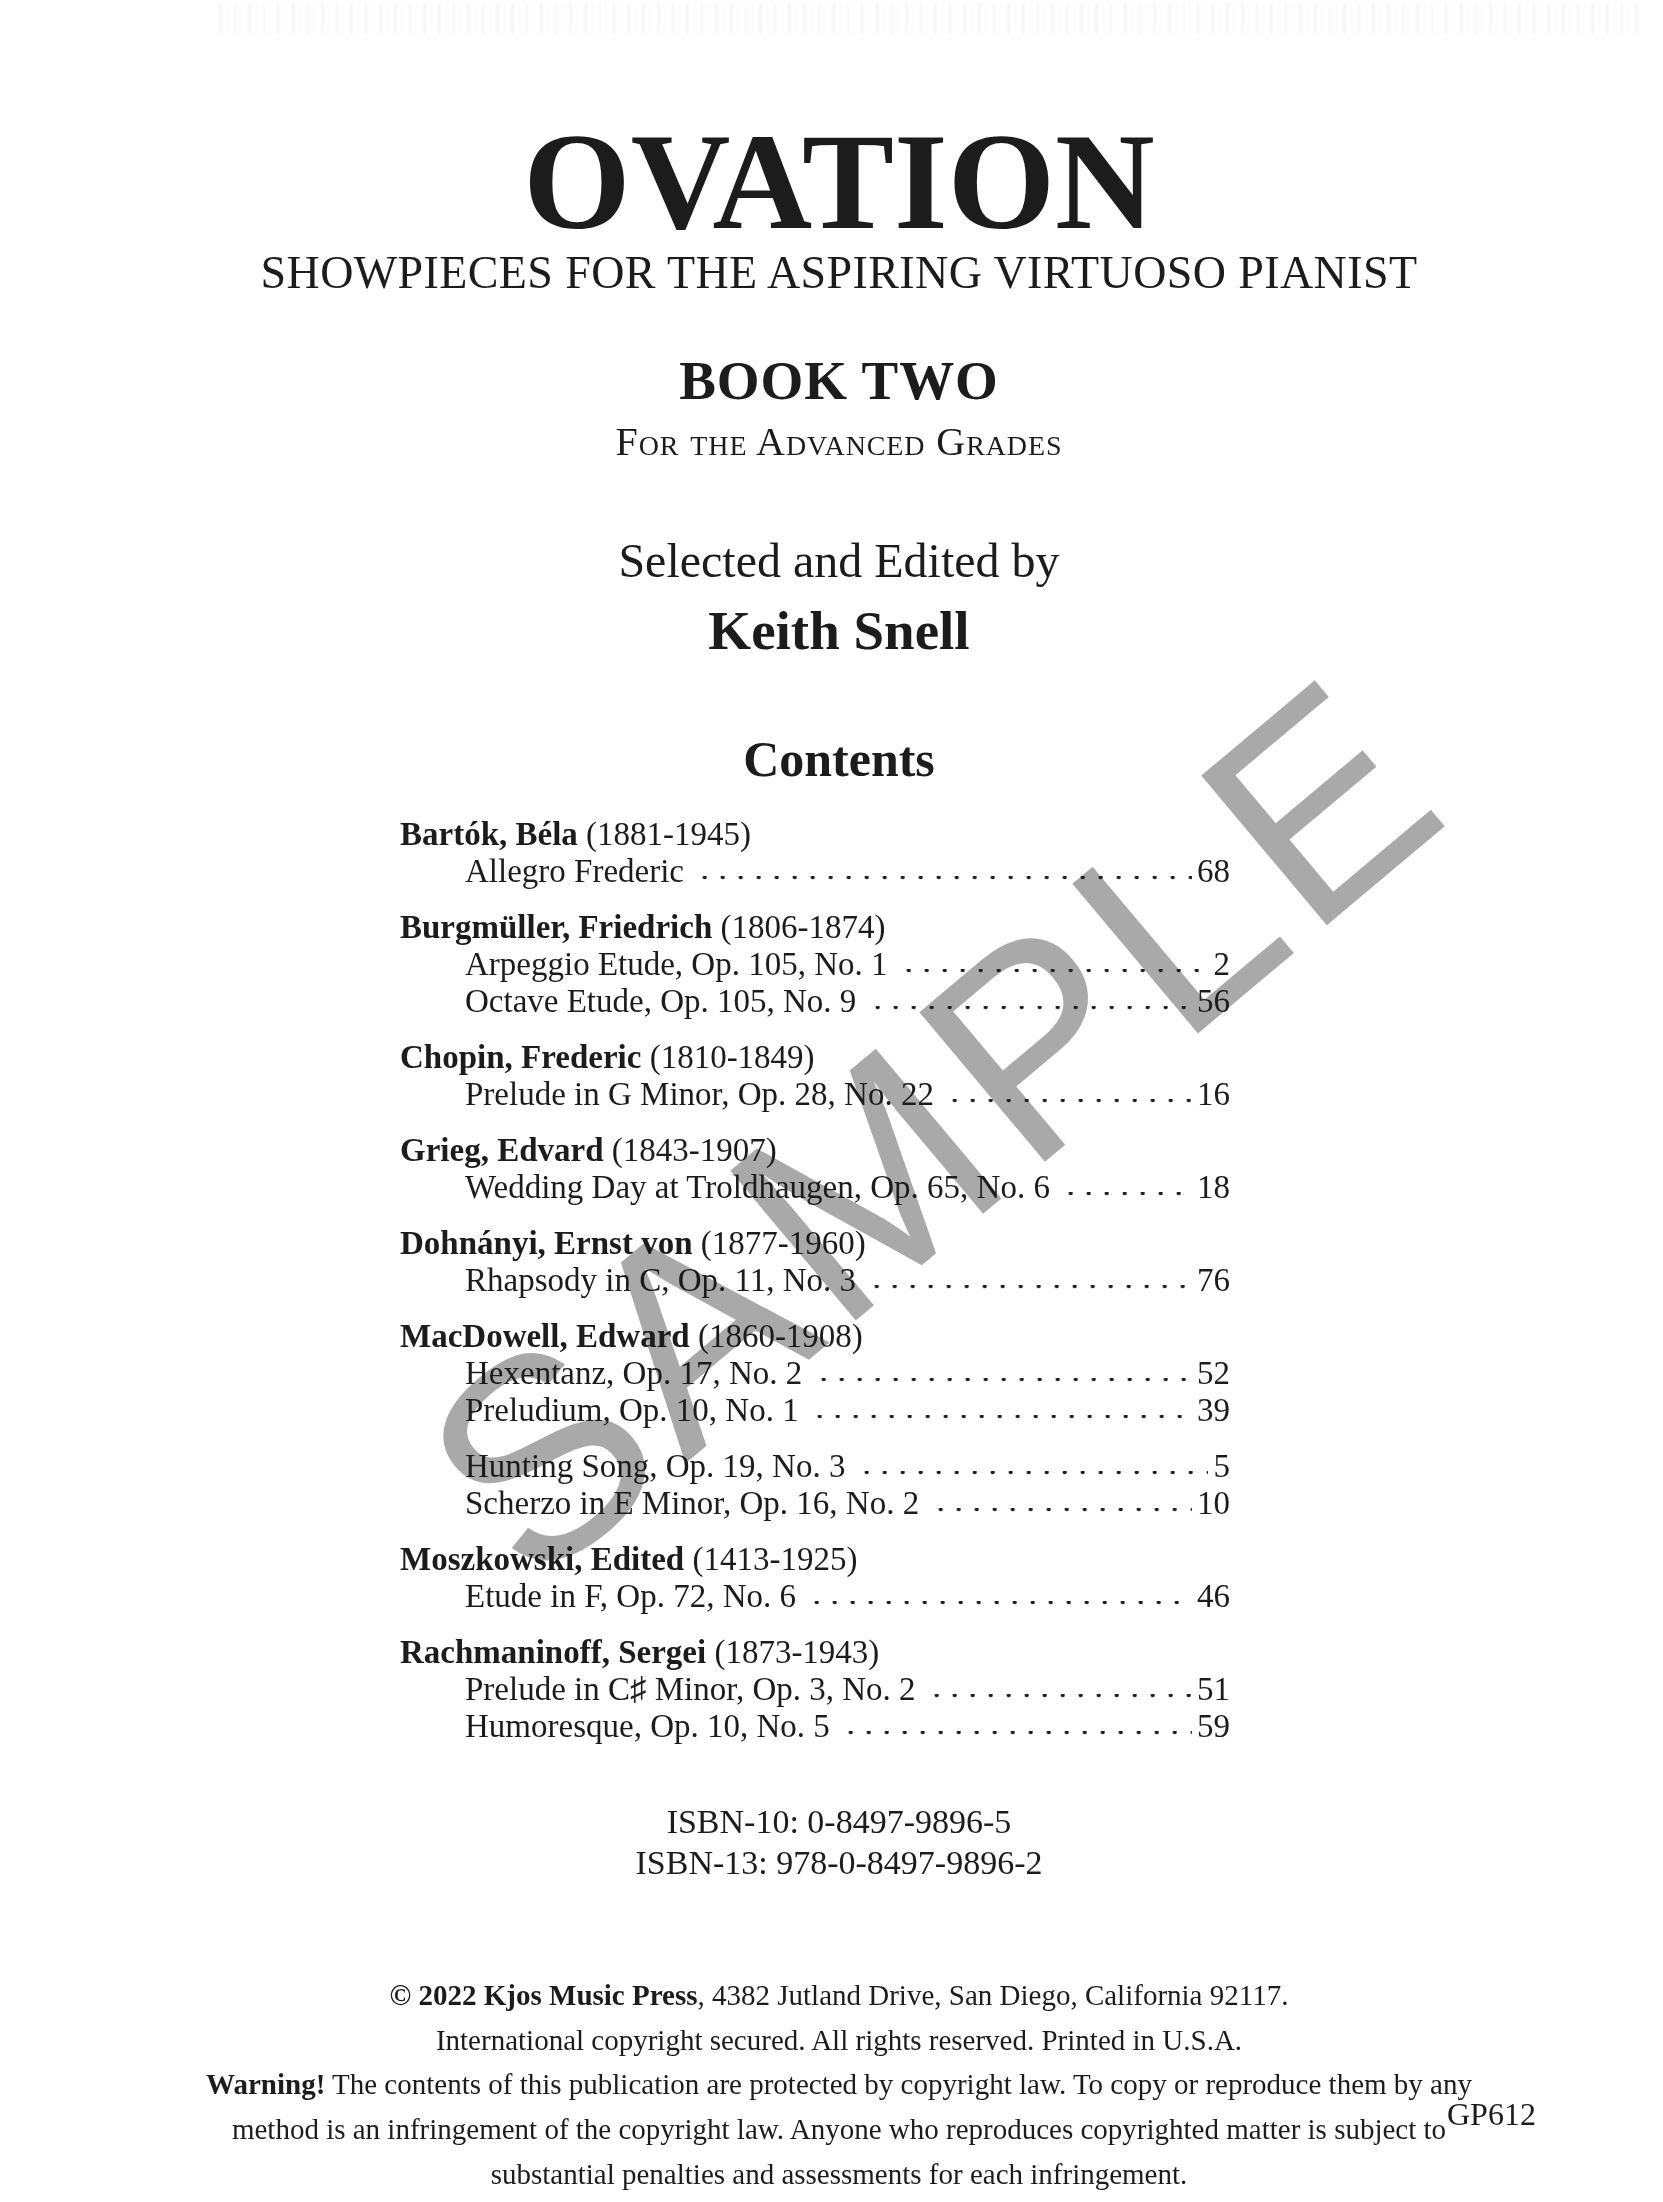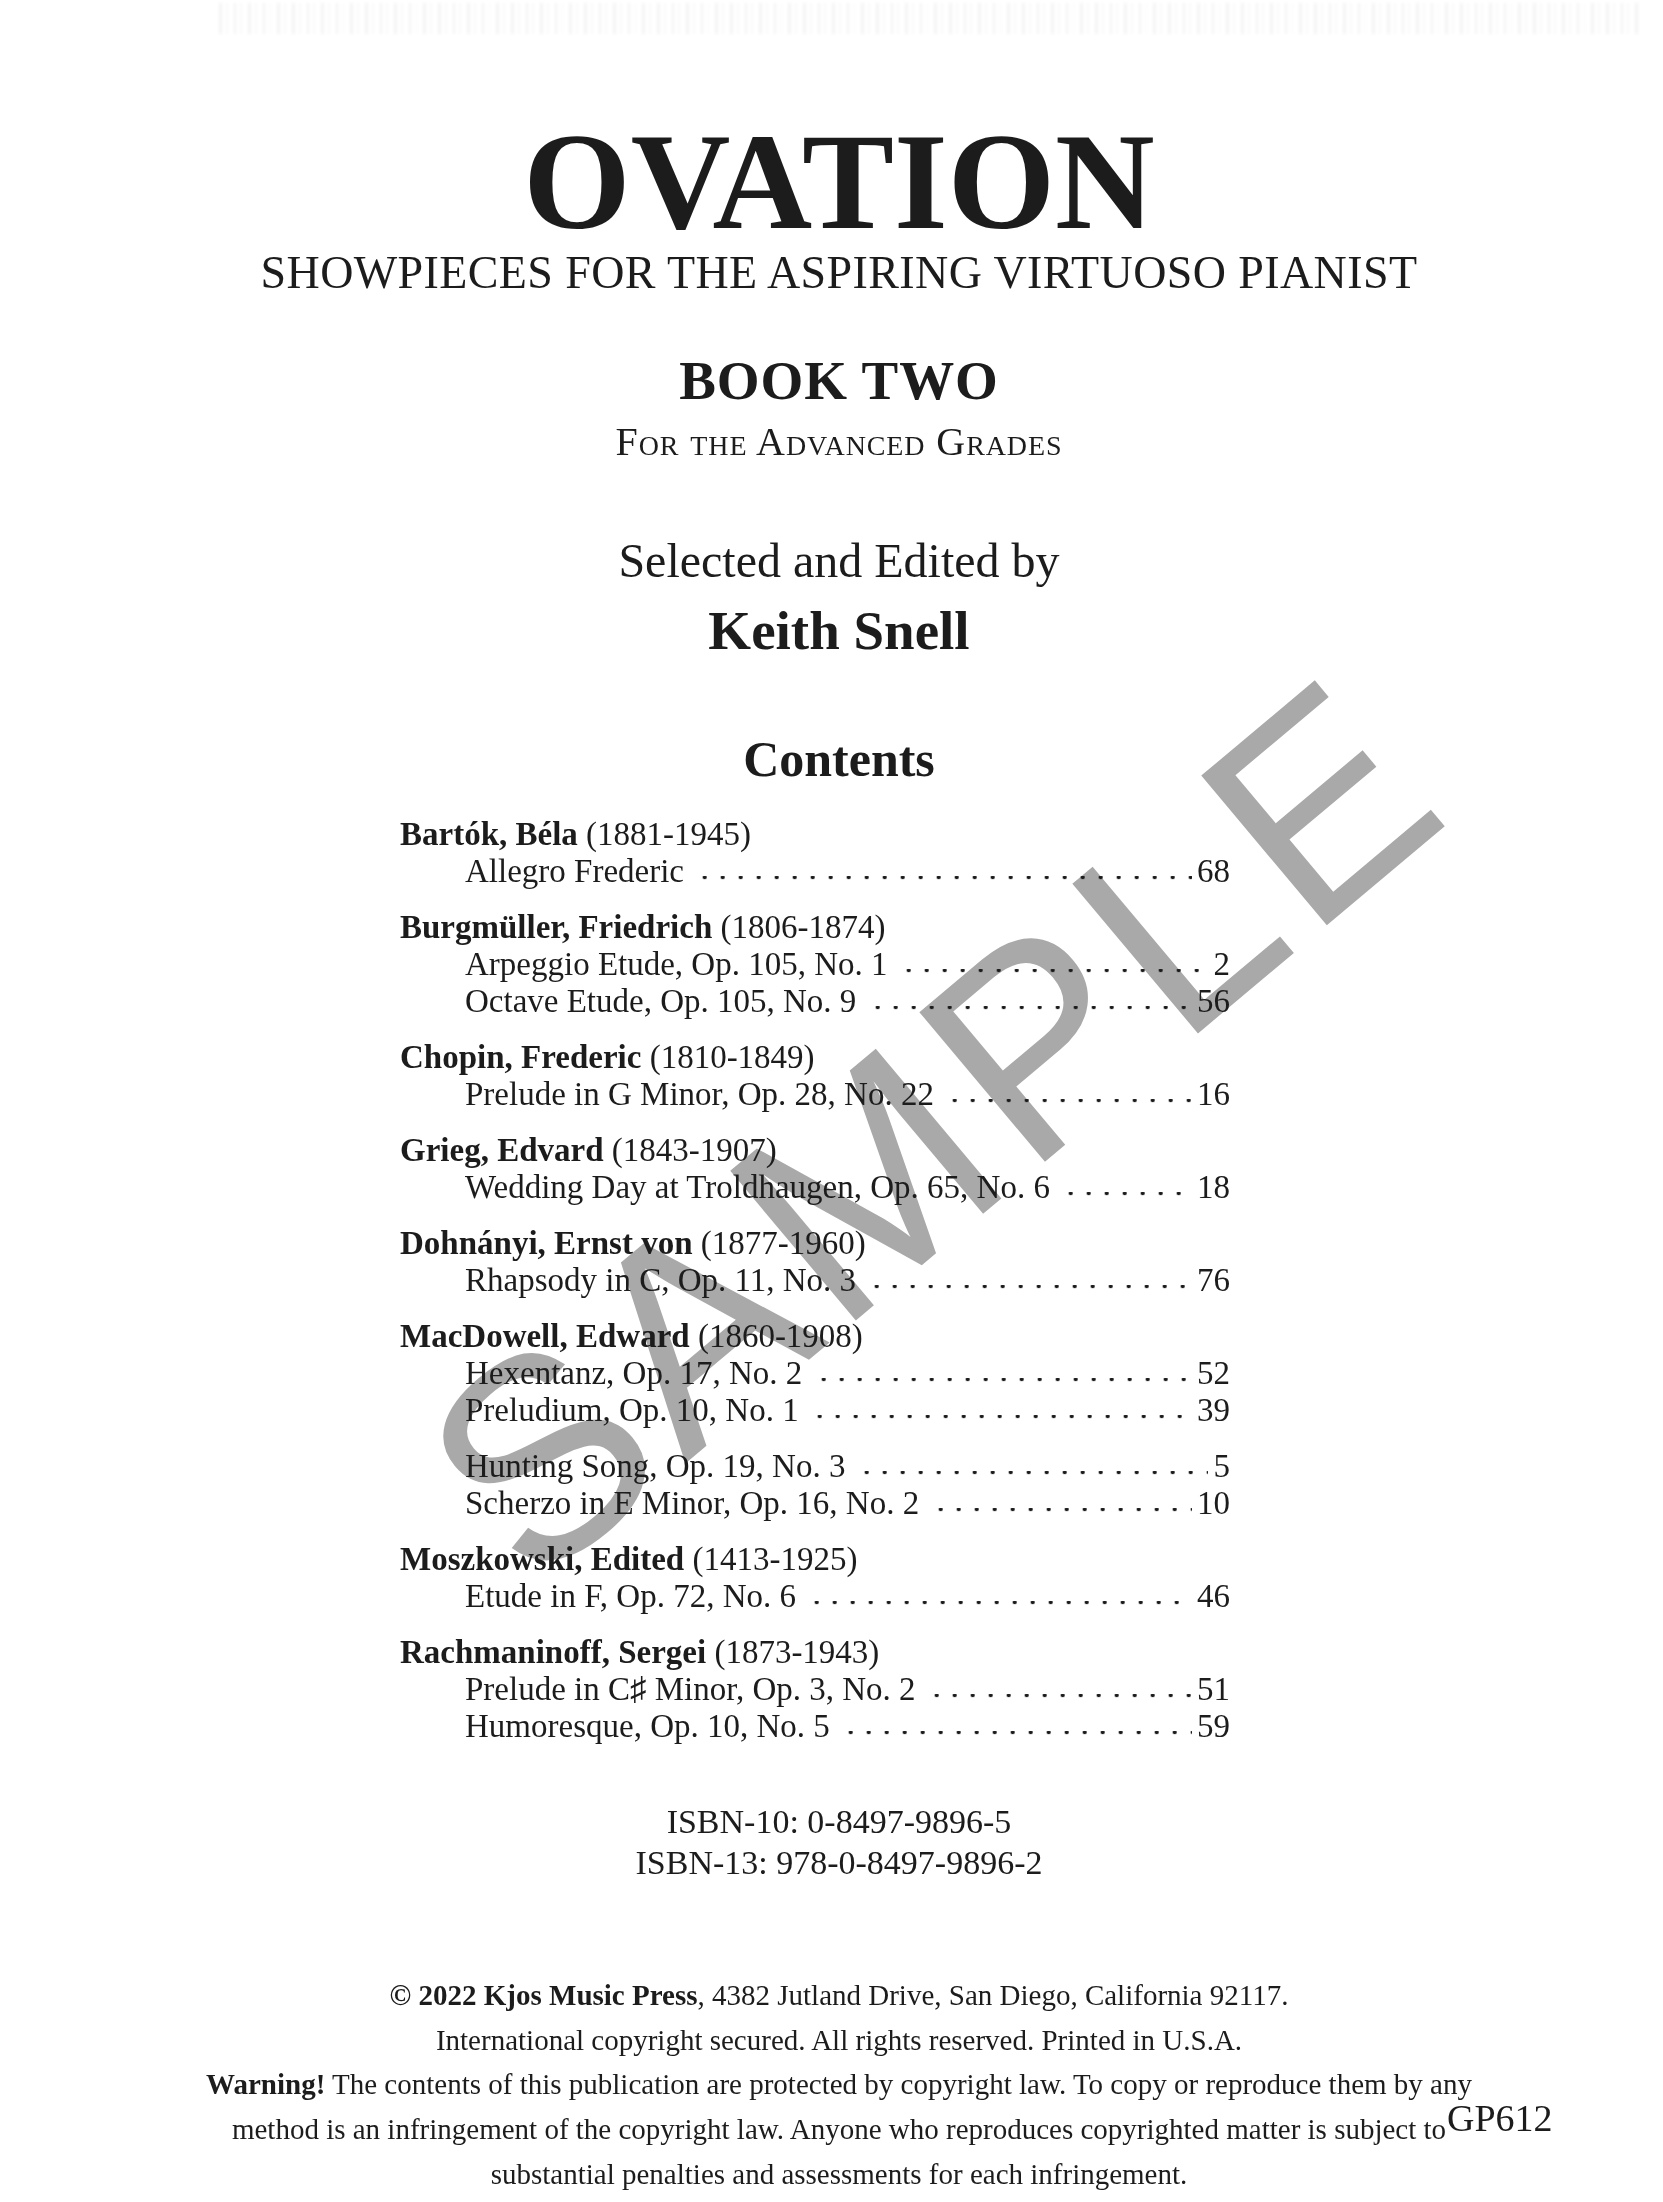--- a/index.html
+++ b/index.html
@@ -67,21 +67,21 @@
 
   .copy1  { top:1979px; font-size:29px; }
   .copy2  { top:2024px; font-size:29px; }
   .warn1  { top:2068px; font-size:29px; }
   .warn2  { top:2113px; font-size:29px; }
   .warn3  { top:2158px; font-size:29px; }
   .copy1 b, .warn1 b { font-weight:bold; }
 
   .catalog {
     position:absolute; left:1447px; top:2096px;
-    font-size:38px;
+    font-size:32px;
   }
 </style>
 </head>
 <body>
 
 <div class="page">
 
   <div class="bleed"></div>
 
   <div class="watermark">SAMPLE</div>

